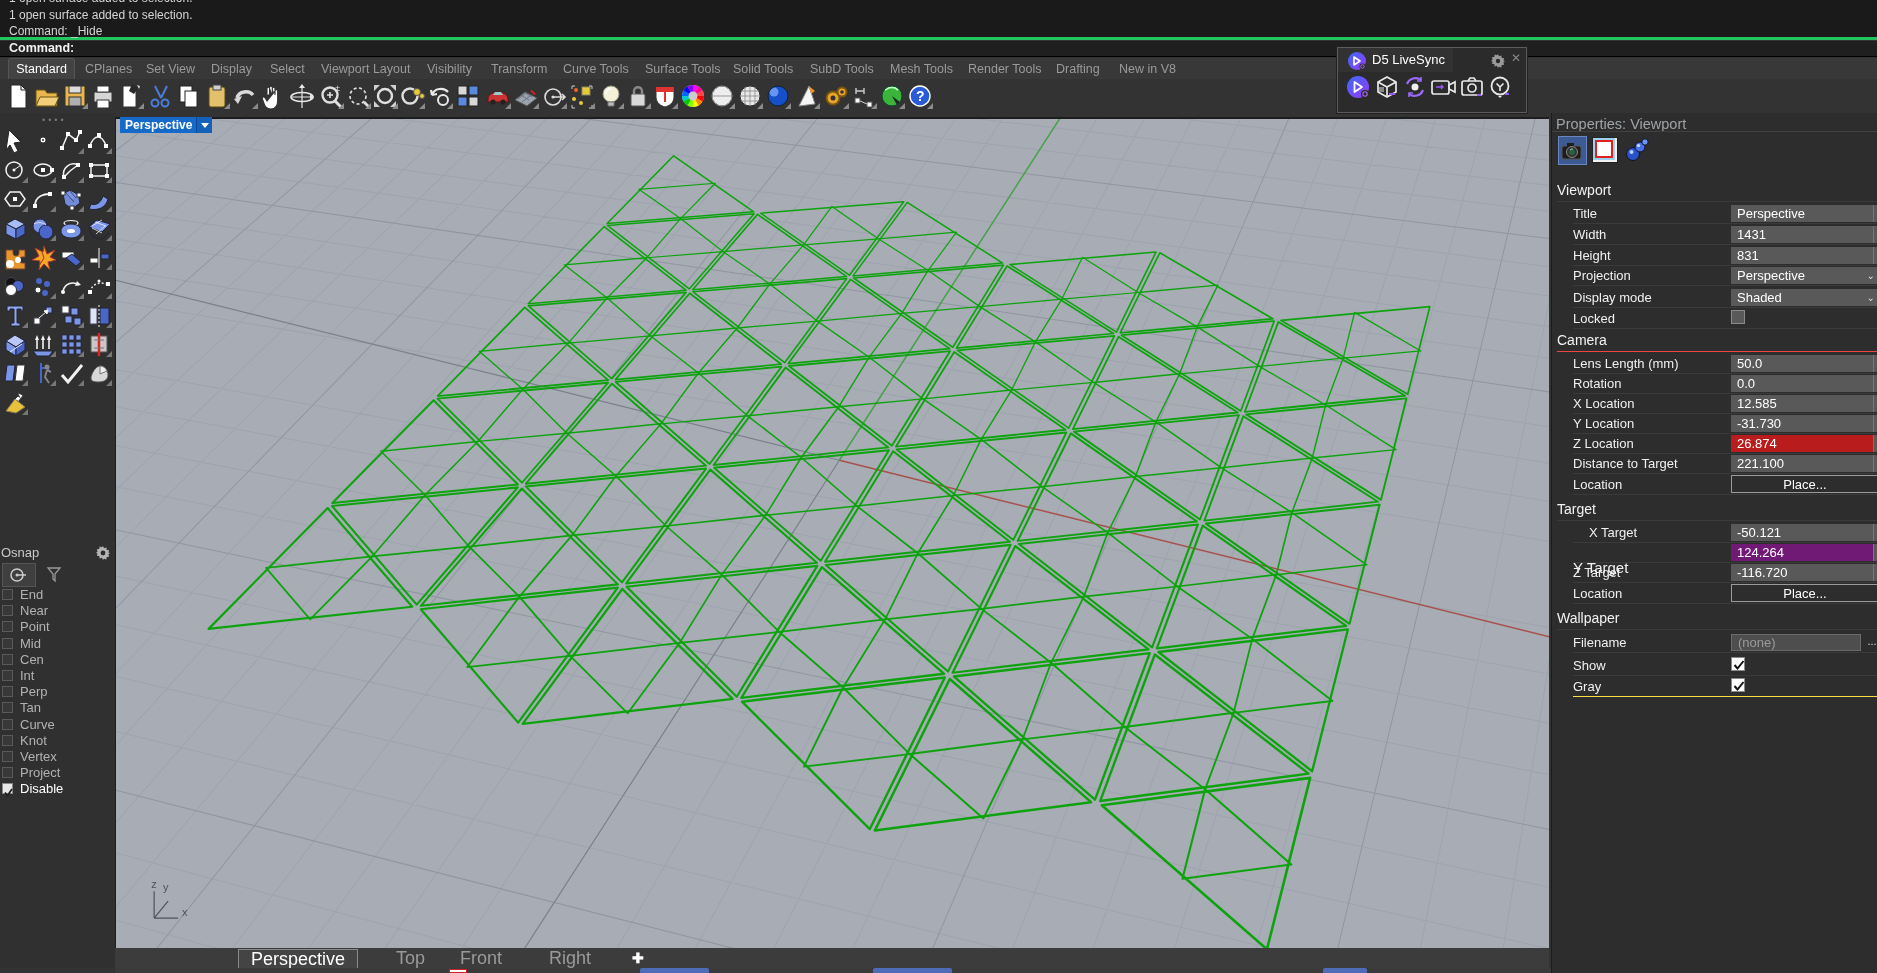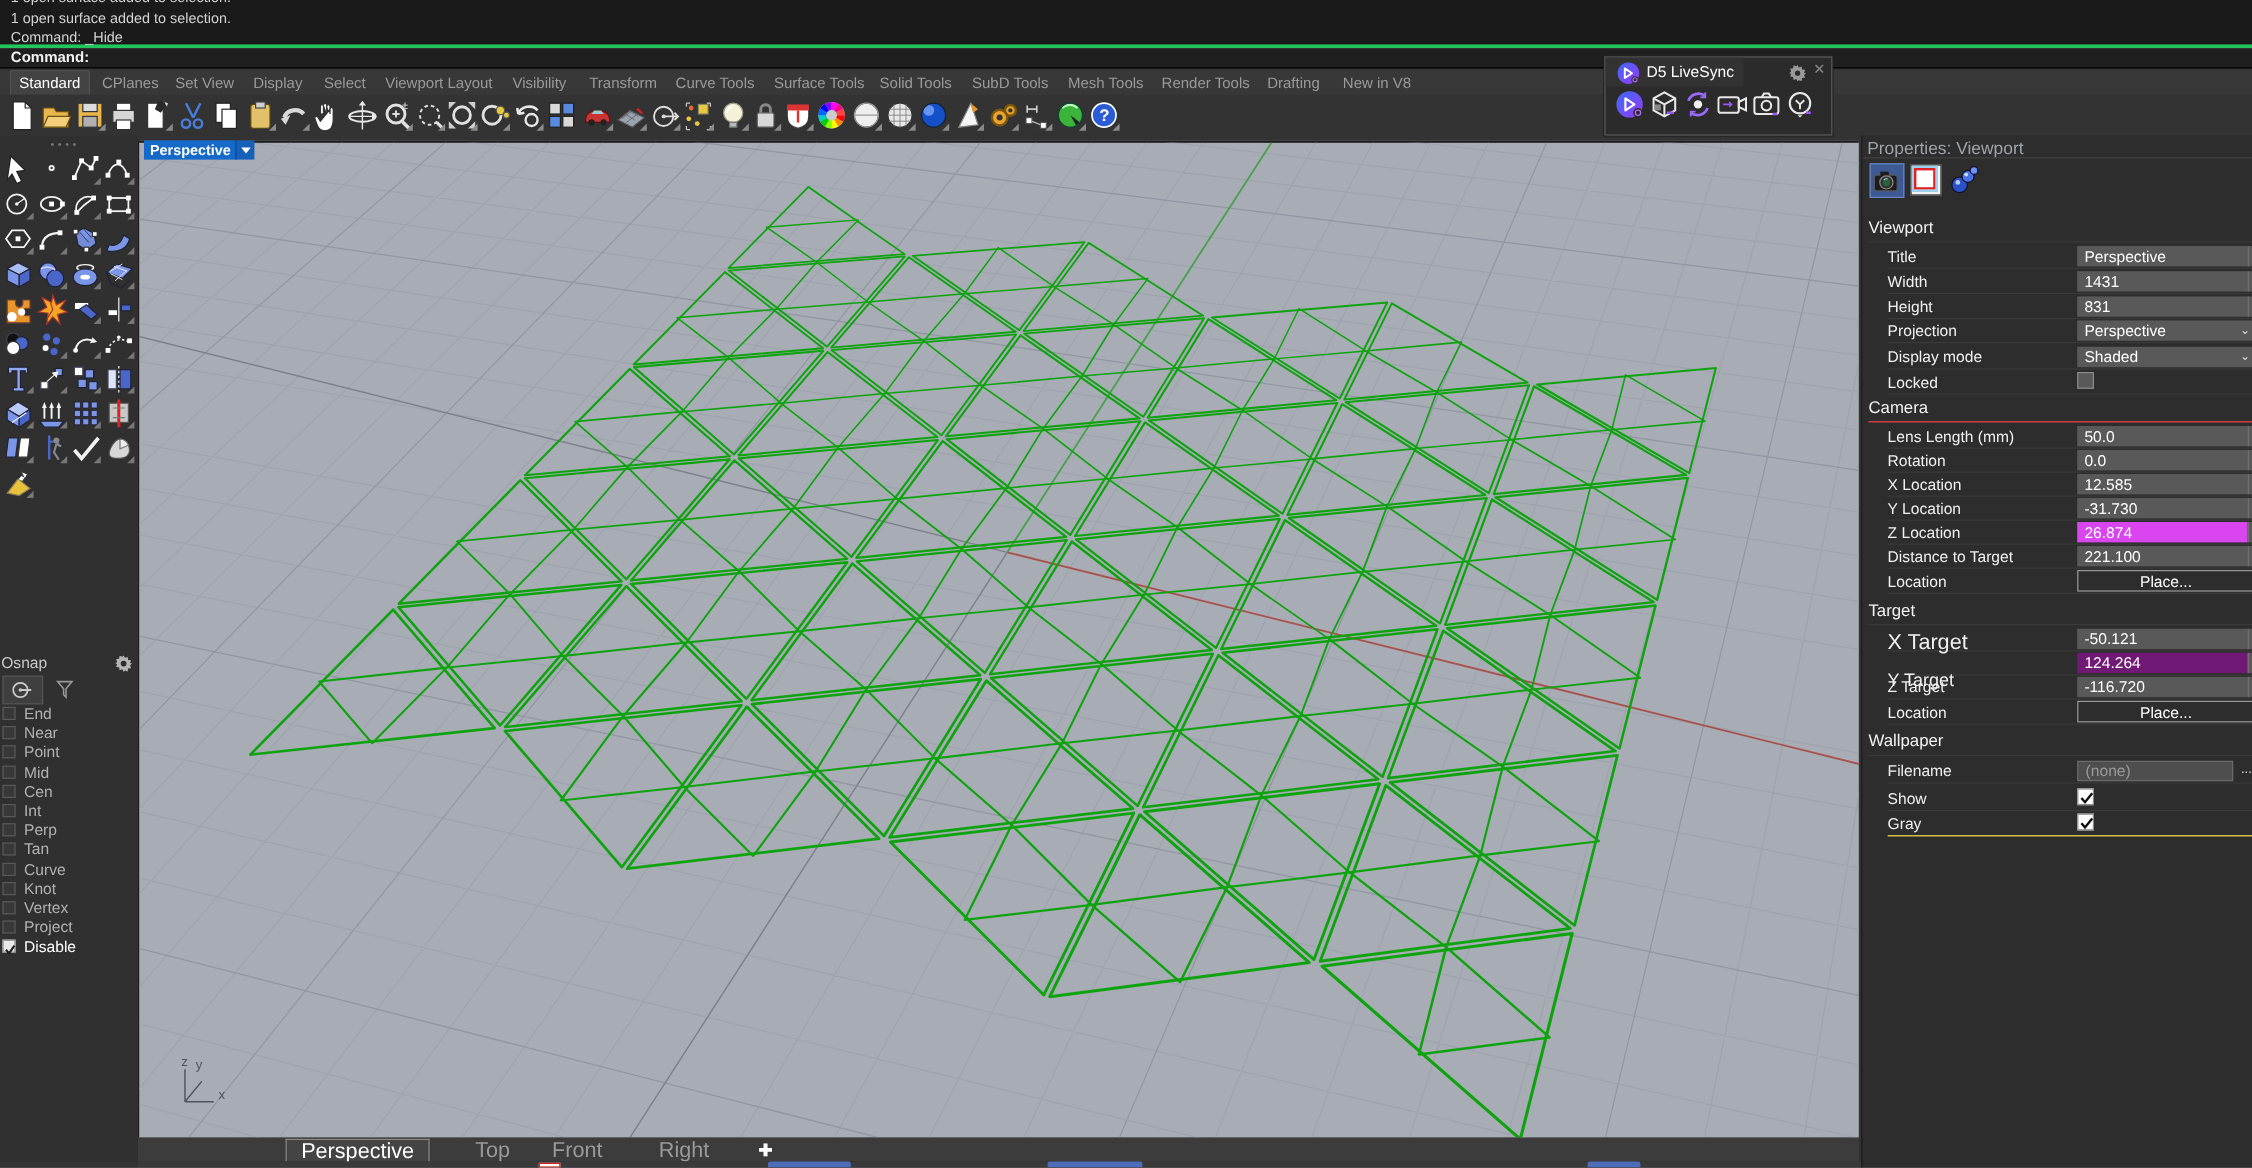--- a/index.html
+++ b/index.html
@@ -641,35 +641,35 @@
       <div style="position:absolute;left:158px;top:1px;width:142px;height:17px;background:#595959;color:#fff;font-size:13px;padding-left:6px;line-height:17px">12.585</div>
       <div style="position:absolute;left:300px;top:1px;width:6px;height:17px;background:#595959;border-left:1px solid #777"></div>
     </div>
     <div style="position:absolute;left:21px;top:301px;width:305px;height:20px;border-bottom:1px solid #3a3a3a">
       <span style="position:absolute;left:0;top:2px;font-size:13px;color:#f0f0f0">Y Location</span>
       <div style="position:absolute;left:158px;top:1px;width:142px;height:17px;background:#595959;color:#fff;font-size:13px;padding-left:6px;line-height:17px">-31.730</div>
       <div style="position:absolute;left:300px;top:1px;width:6px;height:17px;background:#595959;border-left:1px solid #777"></div>
     </div>
     <div style="position:absolute;left:21px;top:321px;width:305px;height:20px;border-bottom:1px solid #3a3a3a">
       <span style="position:absolute;left:0;top:2px;font-size:13px;color:#f0f0f0">Z Location</span>
-      <div style="position:absolute;left:158px;top:1px;width:142px;height:17px;background:#d946ef;color:#fff;font-size:13px;padding-left:6px;line-height:17px">26.874</div>
+      <div style="position:absolute;left:158px;top:1px;width:142px;height:17px;background:#b91c1c;color:#fff;font-size:13px;padding-left:6px;line-height:17px">26.874</div>
       <div style="position:absolute;left:300px;top:1px;width:6px;height:17px;background:#595959;border-left:1px solid #777"></div>
     </div>
     <div style="position:absolute;left:21px;top:341px;width:305px;height:20px;border-bottom:1px solid #3a3a3a">
       <span style="position:absolute;left:0;top:2px;font-size:13px;color:#f0f0f0">Distance to Target</span>
       <div style="position:absolute;left:158px;top:1px;width:142px;height:17px;background:#595959;color:#fff;font-size:13px;padding-left:6px;line-height:17px">221.100</div>
       <div style="position:absolute;left:300px;top:1px;width:6px;height:17px;background:#595959;border-left:1px solid #777"></div>
     </div>
     <div style="position:absolute;left:21px;top:362px;width:305px;height:20px;border-bottom:1px solid #3a3a3a">
       <span style="position:absolute;left:0;top:2px;font-size:13px;color:#f0f0f0">Location</span>
       <div style="position:absolute;left:158px;top:0px;width:148px;height:18px;border:1px solid #9a9a9a;color:#fff;font-size:13px;text-align:center;line-height:17px">Place...</div>
     </div>
     <div style="position:absolute;left:5px;top:387px;width:321px;height:21px;border-bottom:1px solid #3a3a3a"><span style="font-size:14px;color:#f2f2f2">Target</span></div>
     <div style="position:absolute;left:21px;top:410px;width:305px;height:20px;border-bottom:1px solid #3a3a3a">
-      <span style="position:absolute;left:0;top:2px;font-size:18px;color:#f0f0f0">X Target</span>
+      <span style="position:absolute;left:16px;top:2px;font-size:13px;color:#f0f0f0">X Target</span>
       <div style="position:absolute;left:158px;top:1px;width:142px;height:17px;background:#595959;color:#fff;font-size:13px;padding-left:6px;line-height:17px">-50.121</div>
       <div style="position:absolute;left:300px;top:1px;width:6px;height:17px;background:#595959;border-left:1px solid #777"></div>
     </div>
     <div style="position:absolute;left:21px;top:430px;width:305px;height:20px;border-bottom:1px solid #3a3a3a">
       <span style="position:absolute;left:0;top:16px;font-size:15px;color:#f0f0f0">Y Target</span>
       <div style="position:absolute;left:158px;top:1px;width:142px;height:17px;background:#701a75;color:#fff;font-size:13px;padding-left:6px;line-height:17px">124.264</div>
       <div style="position:absolute;left:300px;top:1px;width:6px;height:17px;background:#595959;border-left:1px solid #777"></div>
     </div>
     <div style="position:absolute;left:21px;top:450px;width:305px;height:20px;border-bottom:1px solid #3a3a3a">
       <span style="position:absolute;left:0;top:2px;font-size:13px;color:#f0f0f0">Z Target</span>

